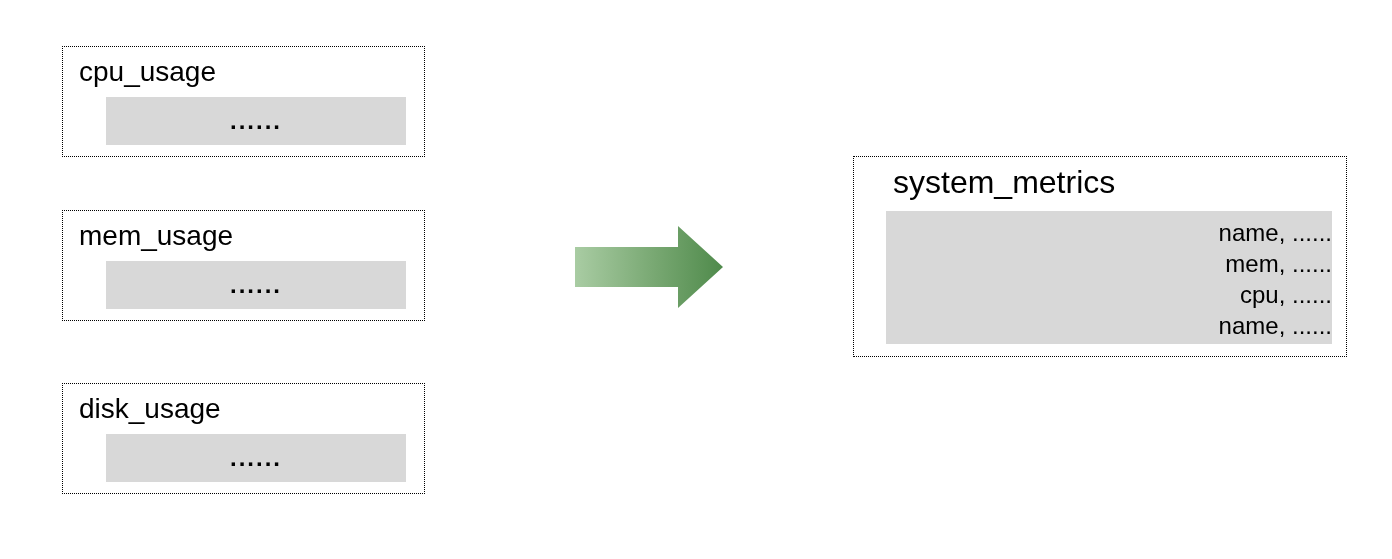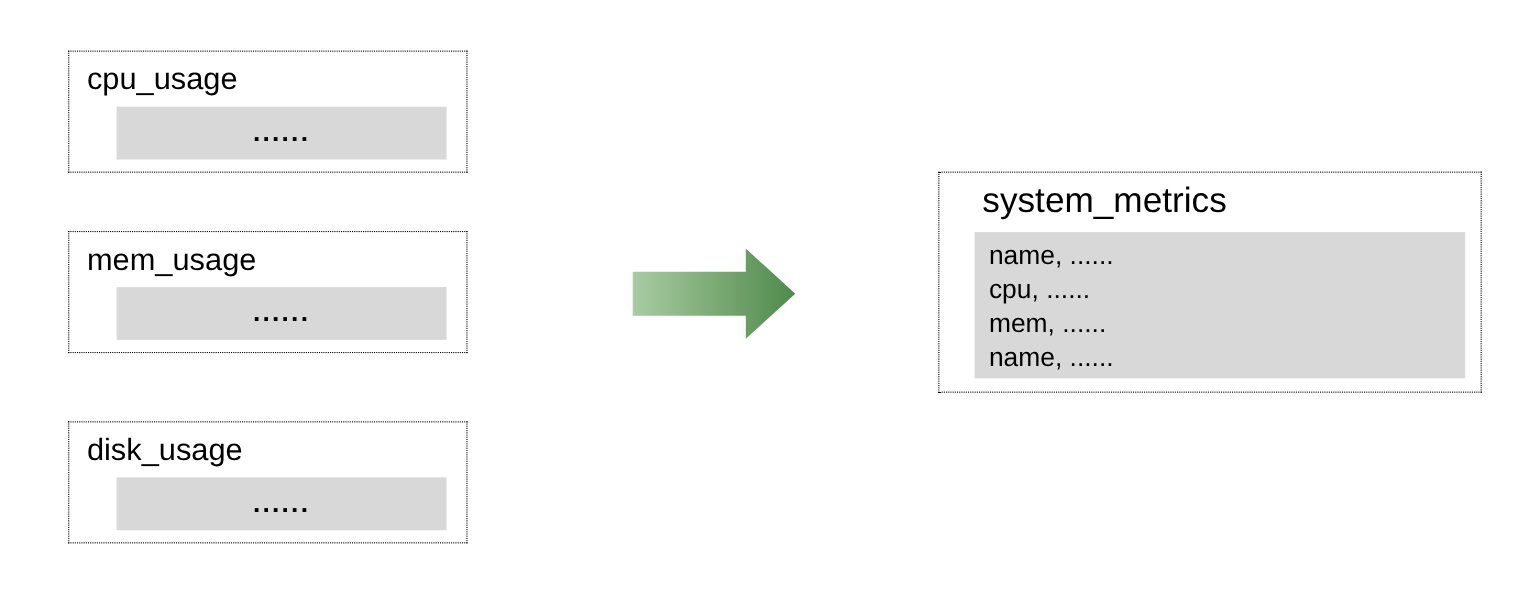--- a/index.html
+++ b/index.html
@@ -87,20 +87,21 @@
     position: absolute;
     left: 32px;
     right: 14px;
     top: 54px;
     bottom: 12px;
     background: #d8d8d8;
     box-sizing: border-box;
     padding: 6px 0 0 13px;
     font-size: 24px;
     line-height: 31px;
+    text-align: right;
   }
   .dst-row {
     white-space: nowrap;
   }
 </style>
 </head>
 <body>
 
 <div class="stage">
 
@@ -135,19 +136,19 @@
         </linearGradient>
       </defs>
       <polygon points="0,21 103,21 103,0 148,41 103,82 103,61 0,61" fill="url(#arrowGrad)"></polygon>
     </svg>
   </div>
 
   <div class="dst-box">
     <div class="dst-label">system_metrics</div>
     <div class="dst-bar">
       <div class="dst-row">name, ......</div>
+      <div class="dst-row">mem, ......</div>
       <div class="dst-row">cpu, ......</div>
-      <div class="dst-row">mem, ......</div>
       <div class="dst-row">name, ......</div>
     </div>
   </div>
 
 </div>
 
 </body></html>

